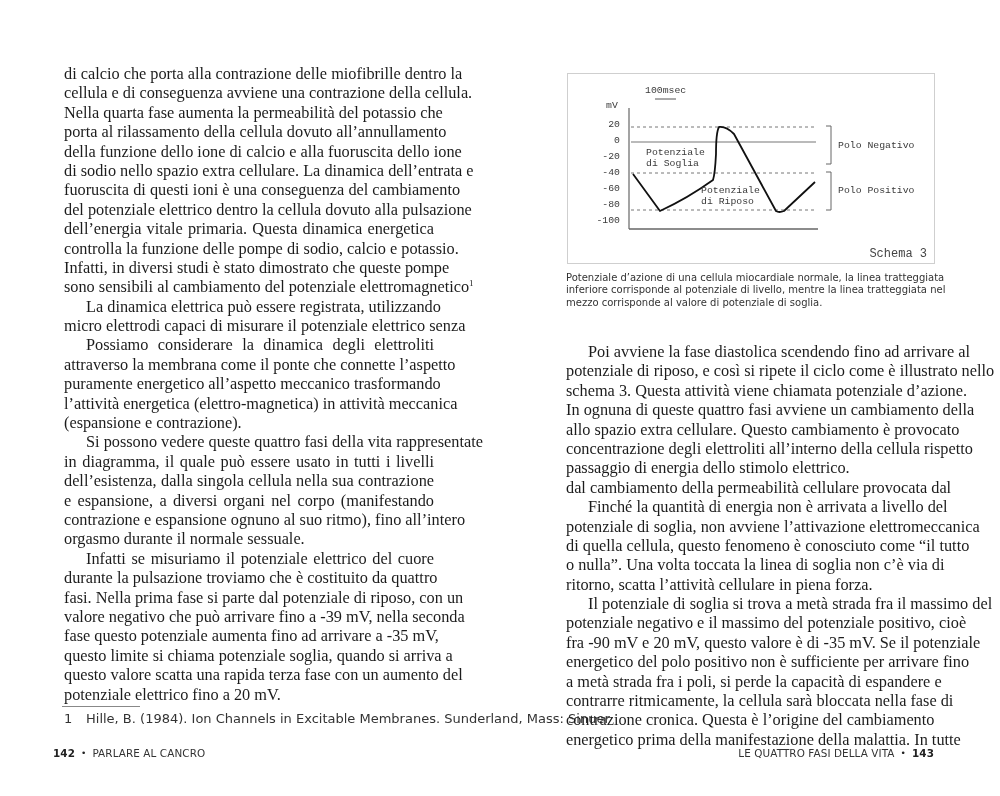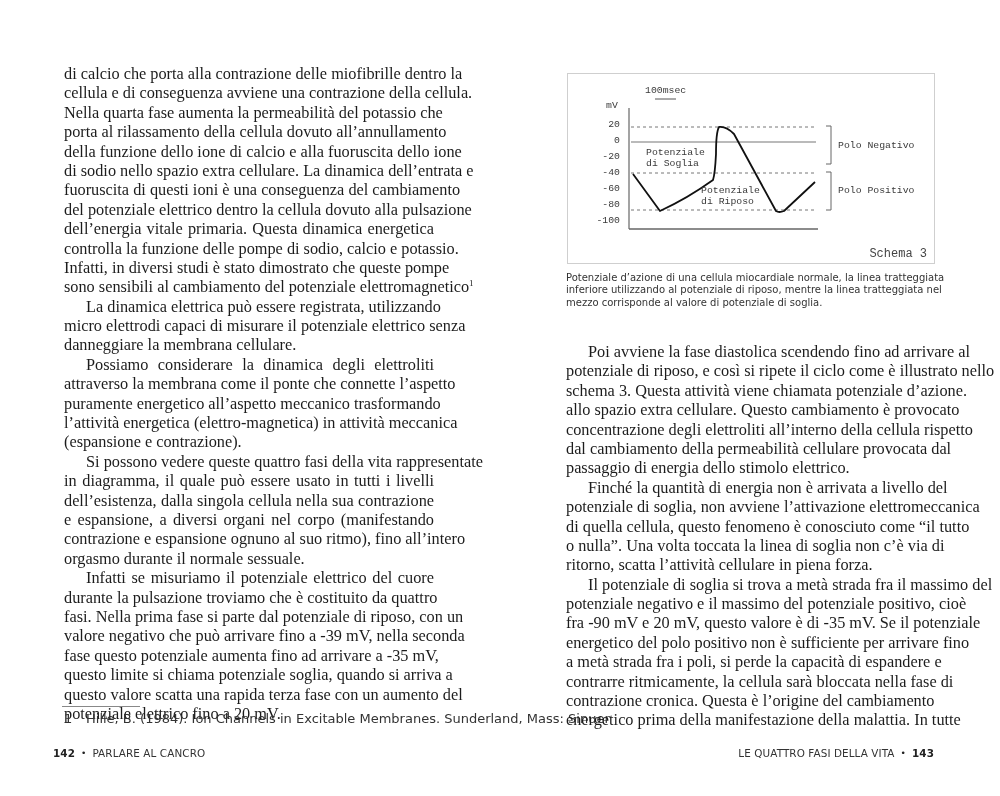--- a/index.html
+++ b/index.html
@@ -83,21 +83,20 @@
       <span class="line"><span>della funzione dello ione di calcio e alla fuoruscita dello ione</span></span>
       <span class="line"><span>di sodio nello spazio extra cellulare. La dinamica dell’entrata e</span></span>
       <span class="line"><span>fuoruscita di questi ioni è una conseguenza del cambiamento</span></span>
       <span class="line"><span>del potenziale elettrico dentro la cellula dovuto alla pulsazione</span></span>
       <span class="line"><span>dell’energia vitale primaria. Questa dinamica energetica</span></span>
       <span class="line"><span>controlla la funzione delle pompe di sodio, calcio e potassio.</span></span>
       <span class="line"><span>Infatti, in diversi studi è stato dimostrato che queste pompe</span></span>
       <span class="line last"><span>sono sensibili al cambiamento del potenziale elettromagnetico</span><sup>1</sup></span>
       <span class="line indent"><span>La dinamica elettrica può essere registrata, utilizzando</span></span>
       <span class="line"><span>micro elettrodi capaci di misurare il potenziale elettrico senza</span></span>
-      <span class="line last"><span>danneggiare la membrana cellulare.</span></span>
       <span class="line indent"><span>Possiamo considerare la dinamica degli elettroliti</span></span>
       <span class="line"><span>attraverso la membrana come il ponte che connette l’aspetto</span></span>
       <span class="line"><span>puramente energetico all’aspetto meccanico trasformando</span></span>
       <span class="line"><span>l’attività energetica (elettro-magnetica) in attività meccanica</span></span>
       <span class="line last"><span>(espansione e contrazione).</span></span>
       <span class="line indent"><span>Si possono vedere queste quattro fasi della vita rappresentate</span></span>
       <span class="line"><span>in diagramma, il quale può essere usato in tutti i livelli</span></span>
       <span class="line"><span>dell’esistenza, dalla singola cellula nella sua contrazione</span></span>
       <span class="line"><span>e espansione, a diversi organi nel corpo (manifestando</span></span>
       <span class="line"><span>contrazione e espansione ognuno al suo ritmo), fino all’intero</span></span>
@@ -161,32 +160,33 @@
     </div>
 
     <span class="chart-text" style="left:270px; top:66px;">Polo Negativo</span>
     <span class="chart-text" style="left:270px; top:111px;">Polo Positivo</span>
 
     <span class="chart-text schema-label" style="right:7px; top:173px;">Schema 3</span>
   </div>
 
   <div class="caption" id="caption">
       <span class="line">Potenziale d’azione di una cellula miocardiale normale, la linea tratteggiata</span>
-      <span class="line">inferiore utilizzando al potenziale di riposo, mentre la linea tratteggiata nel</span>
+      <span class="line">inferiore corrisponde al potenziale di livello, mentre la linea tratteggiata nel</span>
       <span class="line last">mezzo corrisponde al valore di potenziale di soglia.</span>
     </div>
 
   <div class="body-text right-text" id="right-body">
       <span class="line indent"><span>Poi avviene la fase diastolica scendendo fino ad arrivare al</span></span>
       <span class="line"><span>potenziale di riposo, e così si ripete il ciclo come è illustrato nello</span></span>
       <span class="line"><span>schema 3. Questa attività viene chiamata potenziale d’azione.</span></span>
+      <span class="line"><span>In ognuna di queste quattro fasi avviene un cambiamento della</span></span>
       <span class="line"><span>allo spazio extra cellulare. Questo cambiamento è provocato</span></span>
       <span class="line"><span>concentrazione degli elettroliti all’interno della cellula rispetto</span></span>
+      <span class="line last"><span>passaggio di energia dello stimolo elettrico.</span></span>
       <span class="line"><span>dal cambiamento della permeabilità cellulare provocata dal</span></span>
-      <span class="line last"><span>passaggio di energia dello stimolo elettrico.</span></span>
       <span class="line indent"><span>Finché la quantità di energia non è arrivata a livello del</span></span>
       <span class="line"><span>potenziale di soglia, non avviene l’attivazione elettromeccanica</span></span>
       <span class="line"><span>di quella cellula, questo fenomeno è conosciuto come “il tutto</span></span>
       <span class="line"><span>o nulla”. Una volta toccata la linea di soglia non c’è via di</span></span>
       <span class="line last"><span>ritorno, scatta l’attività cellulare in piena forza.</span></span>
       <span class="line indent"><span>Il potenziale di soglia si trova a metà strada fra il massimo del</span></span>
       <span class="line"><span>potenziale negativo e il massimo del potenziale positivo, cioè</span></span>
       <span class="line"><span>fra -90 mV e 20 mV, questo valore è di -35 mV. Se il potenziale</span></span>
       <span class="line"><span>energetico del polo positivo non è sufficiente per arrivare fino</span></span>
       <span class="line"><span>a metà strada fra i poli, si perde la capacità di espandere e</span></span>

